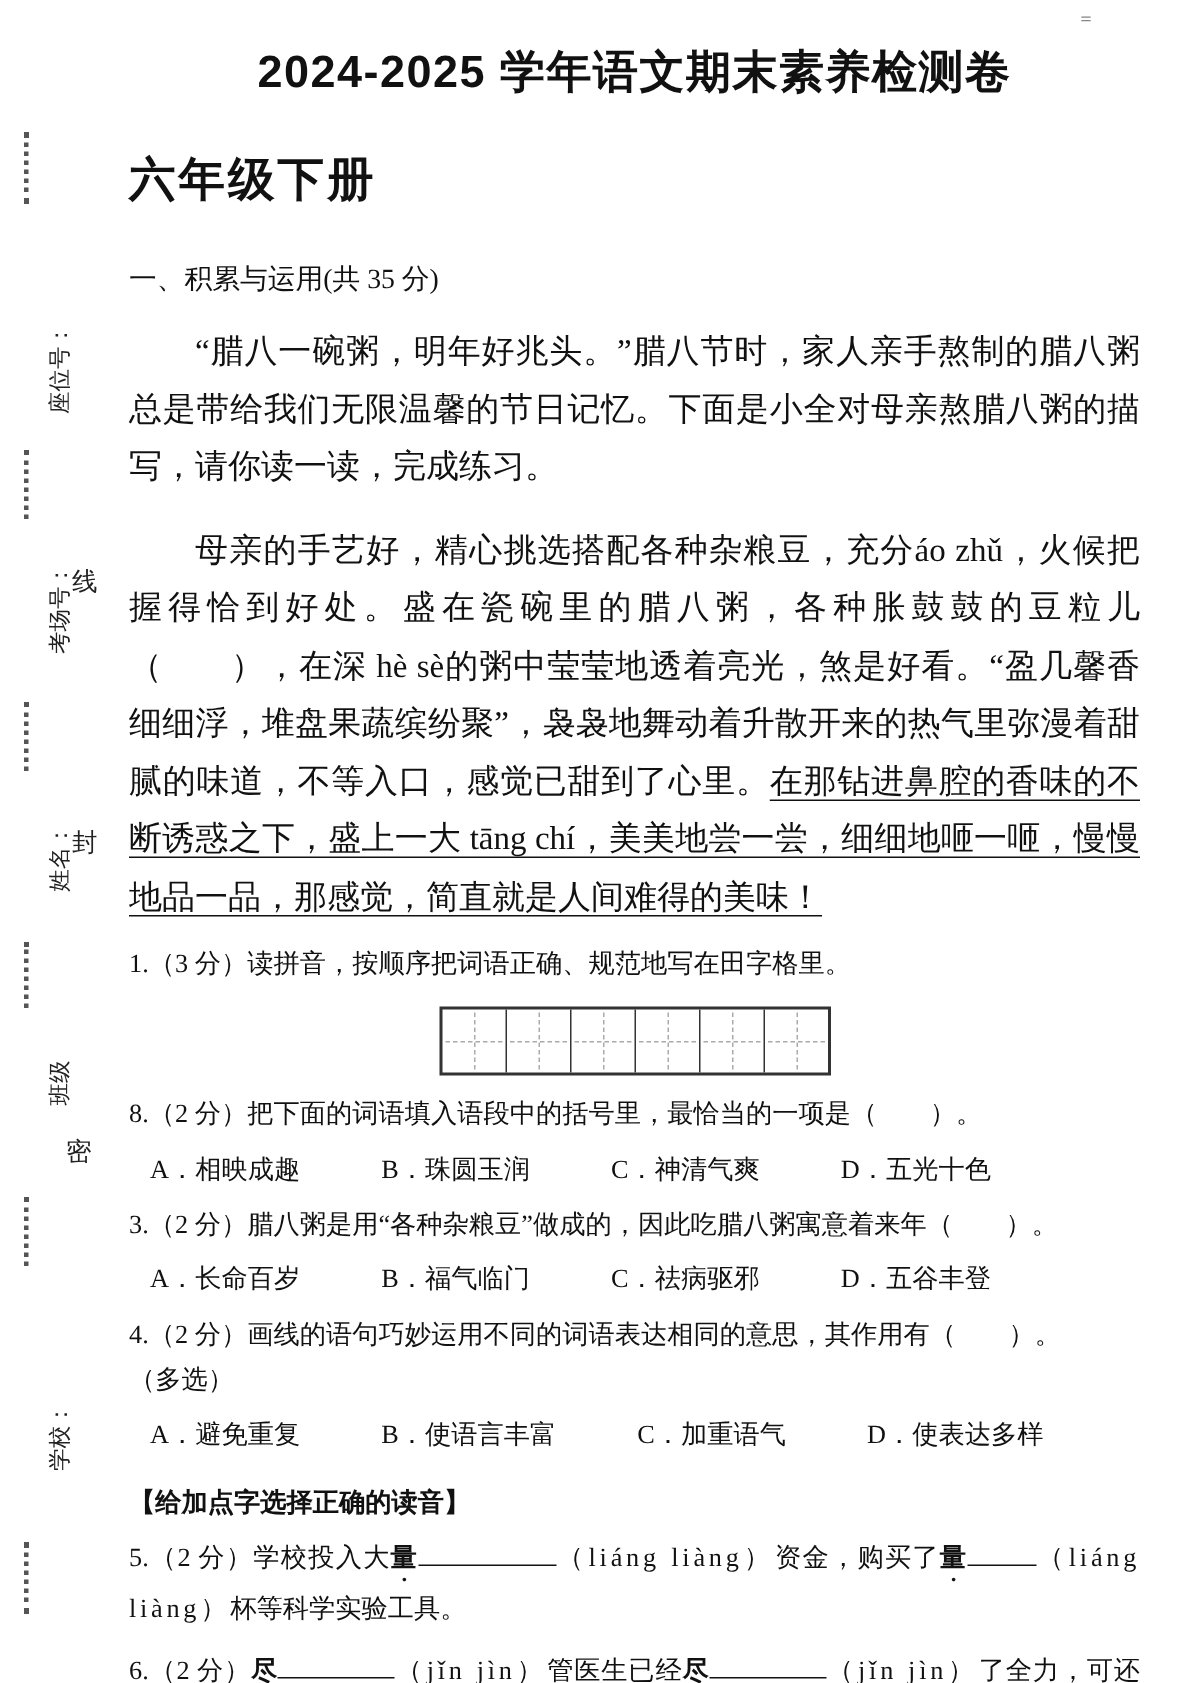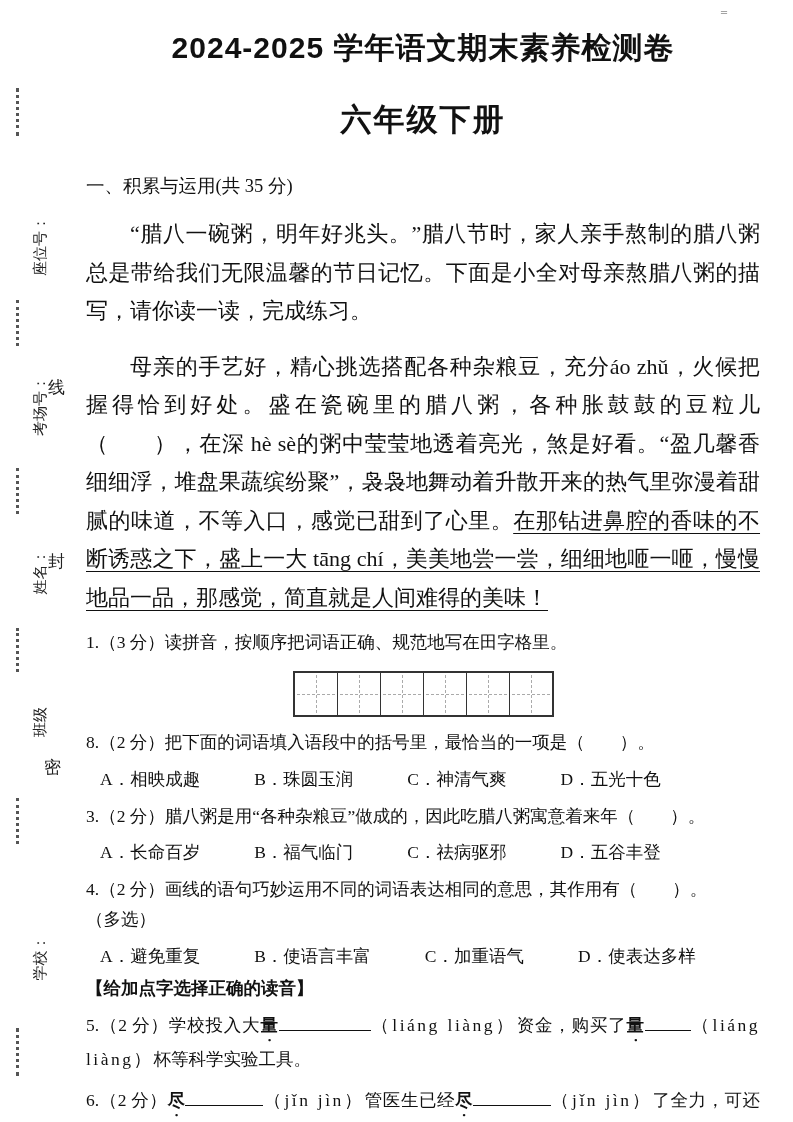--- a/index.html
+++ b/index.html
@@ -18,31 +18,31 @@
   .seal-char{position:absolute;left:48px;font-size:17px;color:#222;}
   
   .corner{position:absolute;right:62px;top:4px;font-size:12px;color:#888;letter-spacing:1px;}
   
   .content{position:absolute;left:86px;top:28px;width:674px;}
   .title{
     text-align:center;font-size:30px;font-weight:bold;
     font-family:"Liberation Sans","DejaVu Sans",sans-serif;letter-spacing:1px;
   }
   .subtitle{
-    text-align:center;font-size:31px;font-weight:bold;margin-top:30px;
+    font-size:31px;font-weight:bold;margin-top:30px;
     font-family:"Liberation Sans","DejaVu Sans",sans-serif;letter-spacing:2px;
   }
   .section-heading{font-size:18.5px;margin-top:32px;}
   p.para{font-size:22px;line-height:1.75;text-align:justify;text-indent:2em;margin:17px 0 0 0;}
   .passage{line-height:1.66;margin-top:8px;}
   .uline{text-decoration:underline;text-underline-offset:5px;text-decoration-thickness:1.2px;}
   .question{font-size:17.5px;line-height:1.7;margin-top:11px;text-align:justify;}
   .options{display:flex;gap:54px;padding-left:14px;margin-top:9px;font-size:17.5px;}
   .note-line{font-size:17.5px;line-height:1.7;}
-  .banner{font-size:17.5px;font-weight:bold;margin-top:8px;}
+  .banner{font-size:17.5px;font-weight:bold;margin-top:21px;}
   
   .grid-wrap{display:flex;justify-content:center;margin:13px 0 4px 0;}
   .tian-grid{display:flex;border:2px solid #333;background:#fff;}
   .tian-cell{width:42px;height:42px;border-right:1.6px solid #333;position:relative;}
   .tian-cell:last-child{border-right:none;}
   .tian-cell::before{content:"";position:absolute;left:50%;top:2px;bottom:2px;border-left:1px dashed #aaa;}
   .tian-cell::after{content:"";position:absolute;top:50%;left:2px;right:2px;border-top:1px dashed #aaa;}
   
   .blank{display:inline-block;border-bottom:1.5px solid #111;height:1.05em;vertical-align:baseline;}
   .w92{width:92px;}.w46{width:46px;}.w78{width:78px;}

